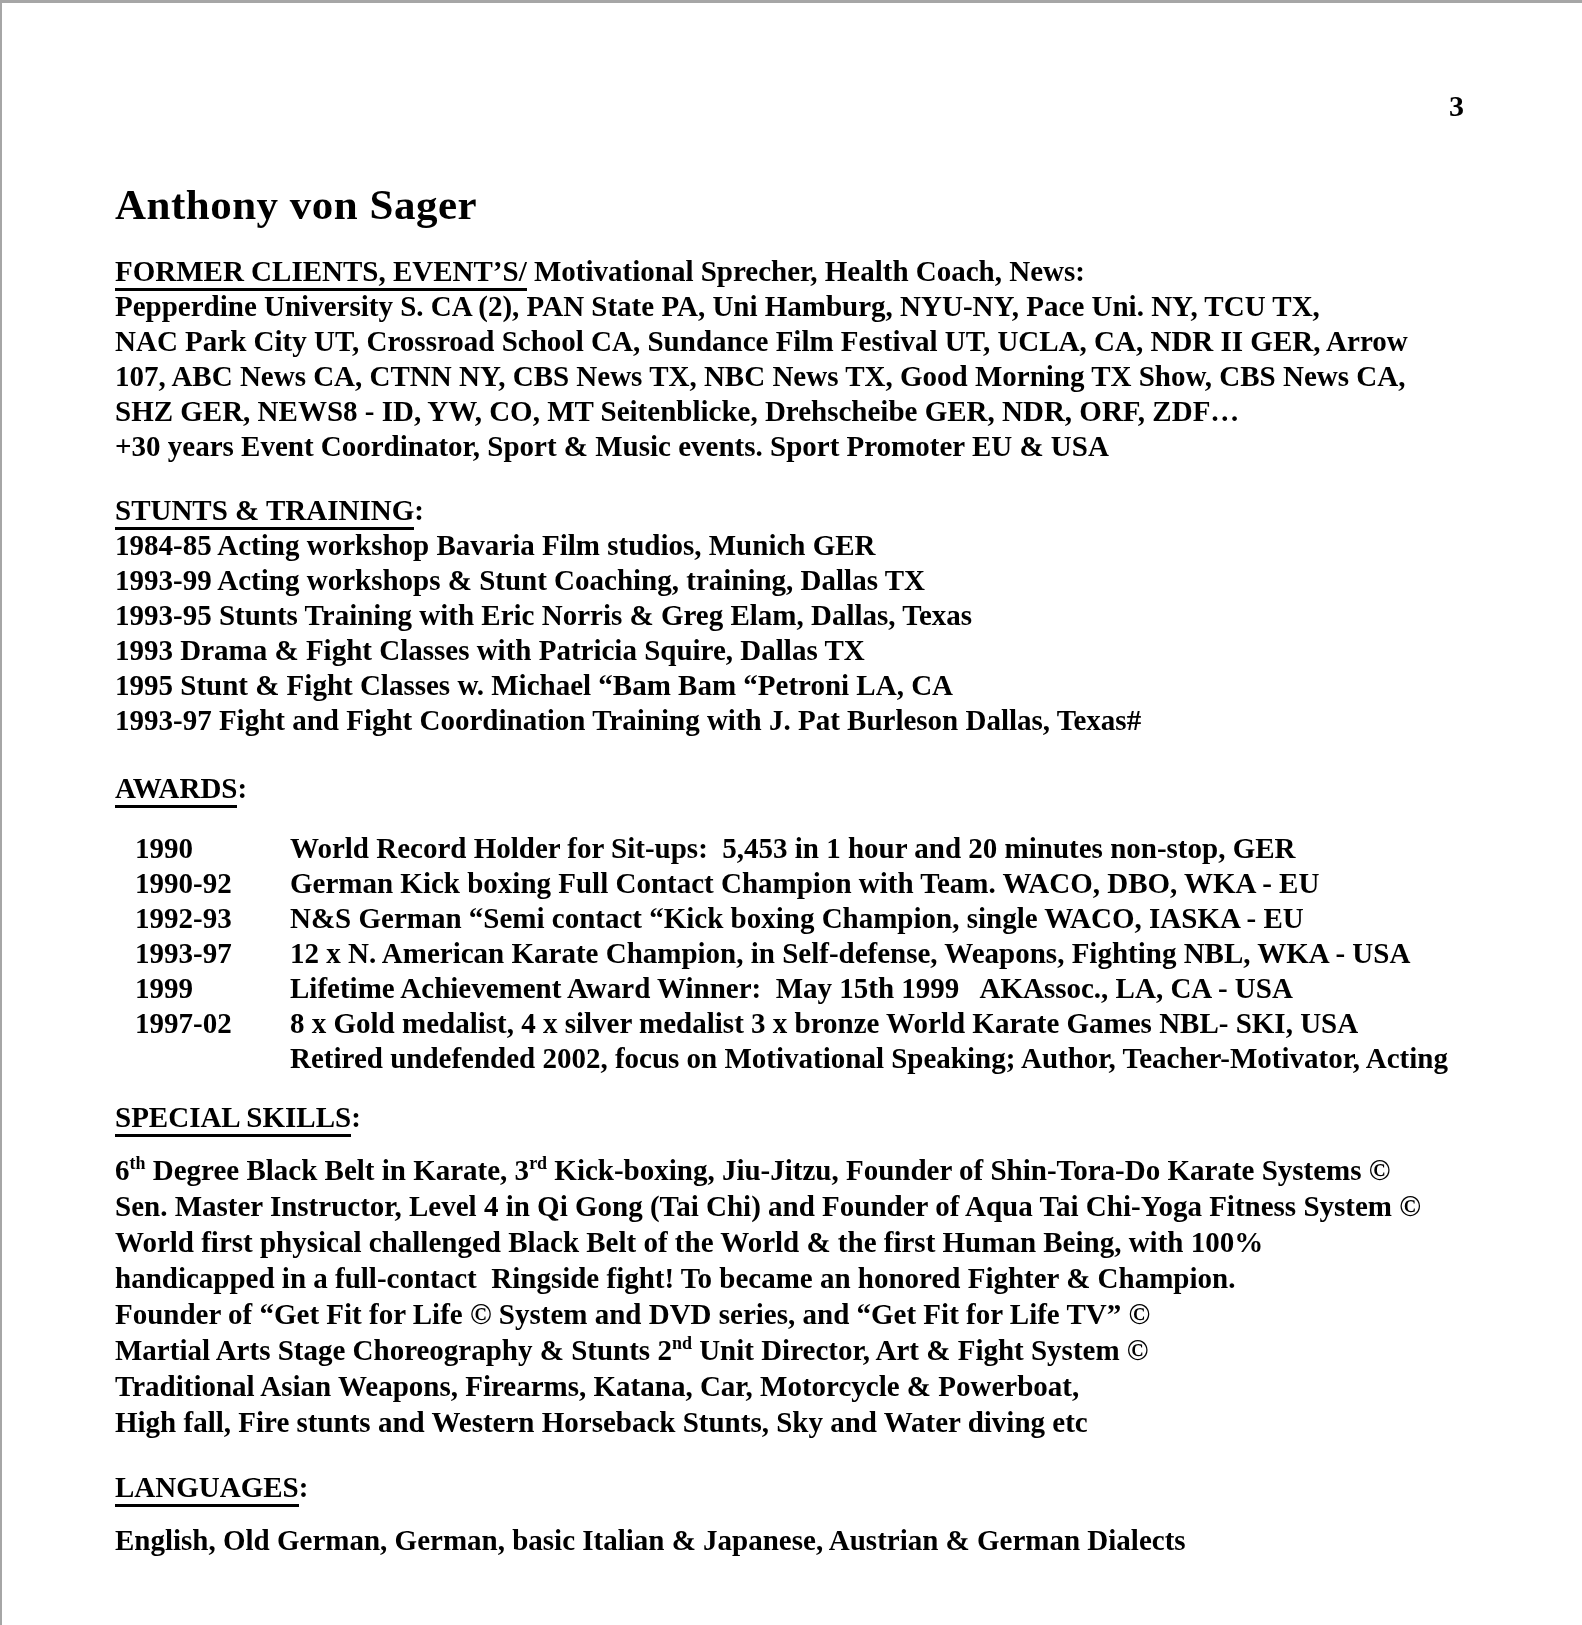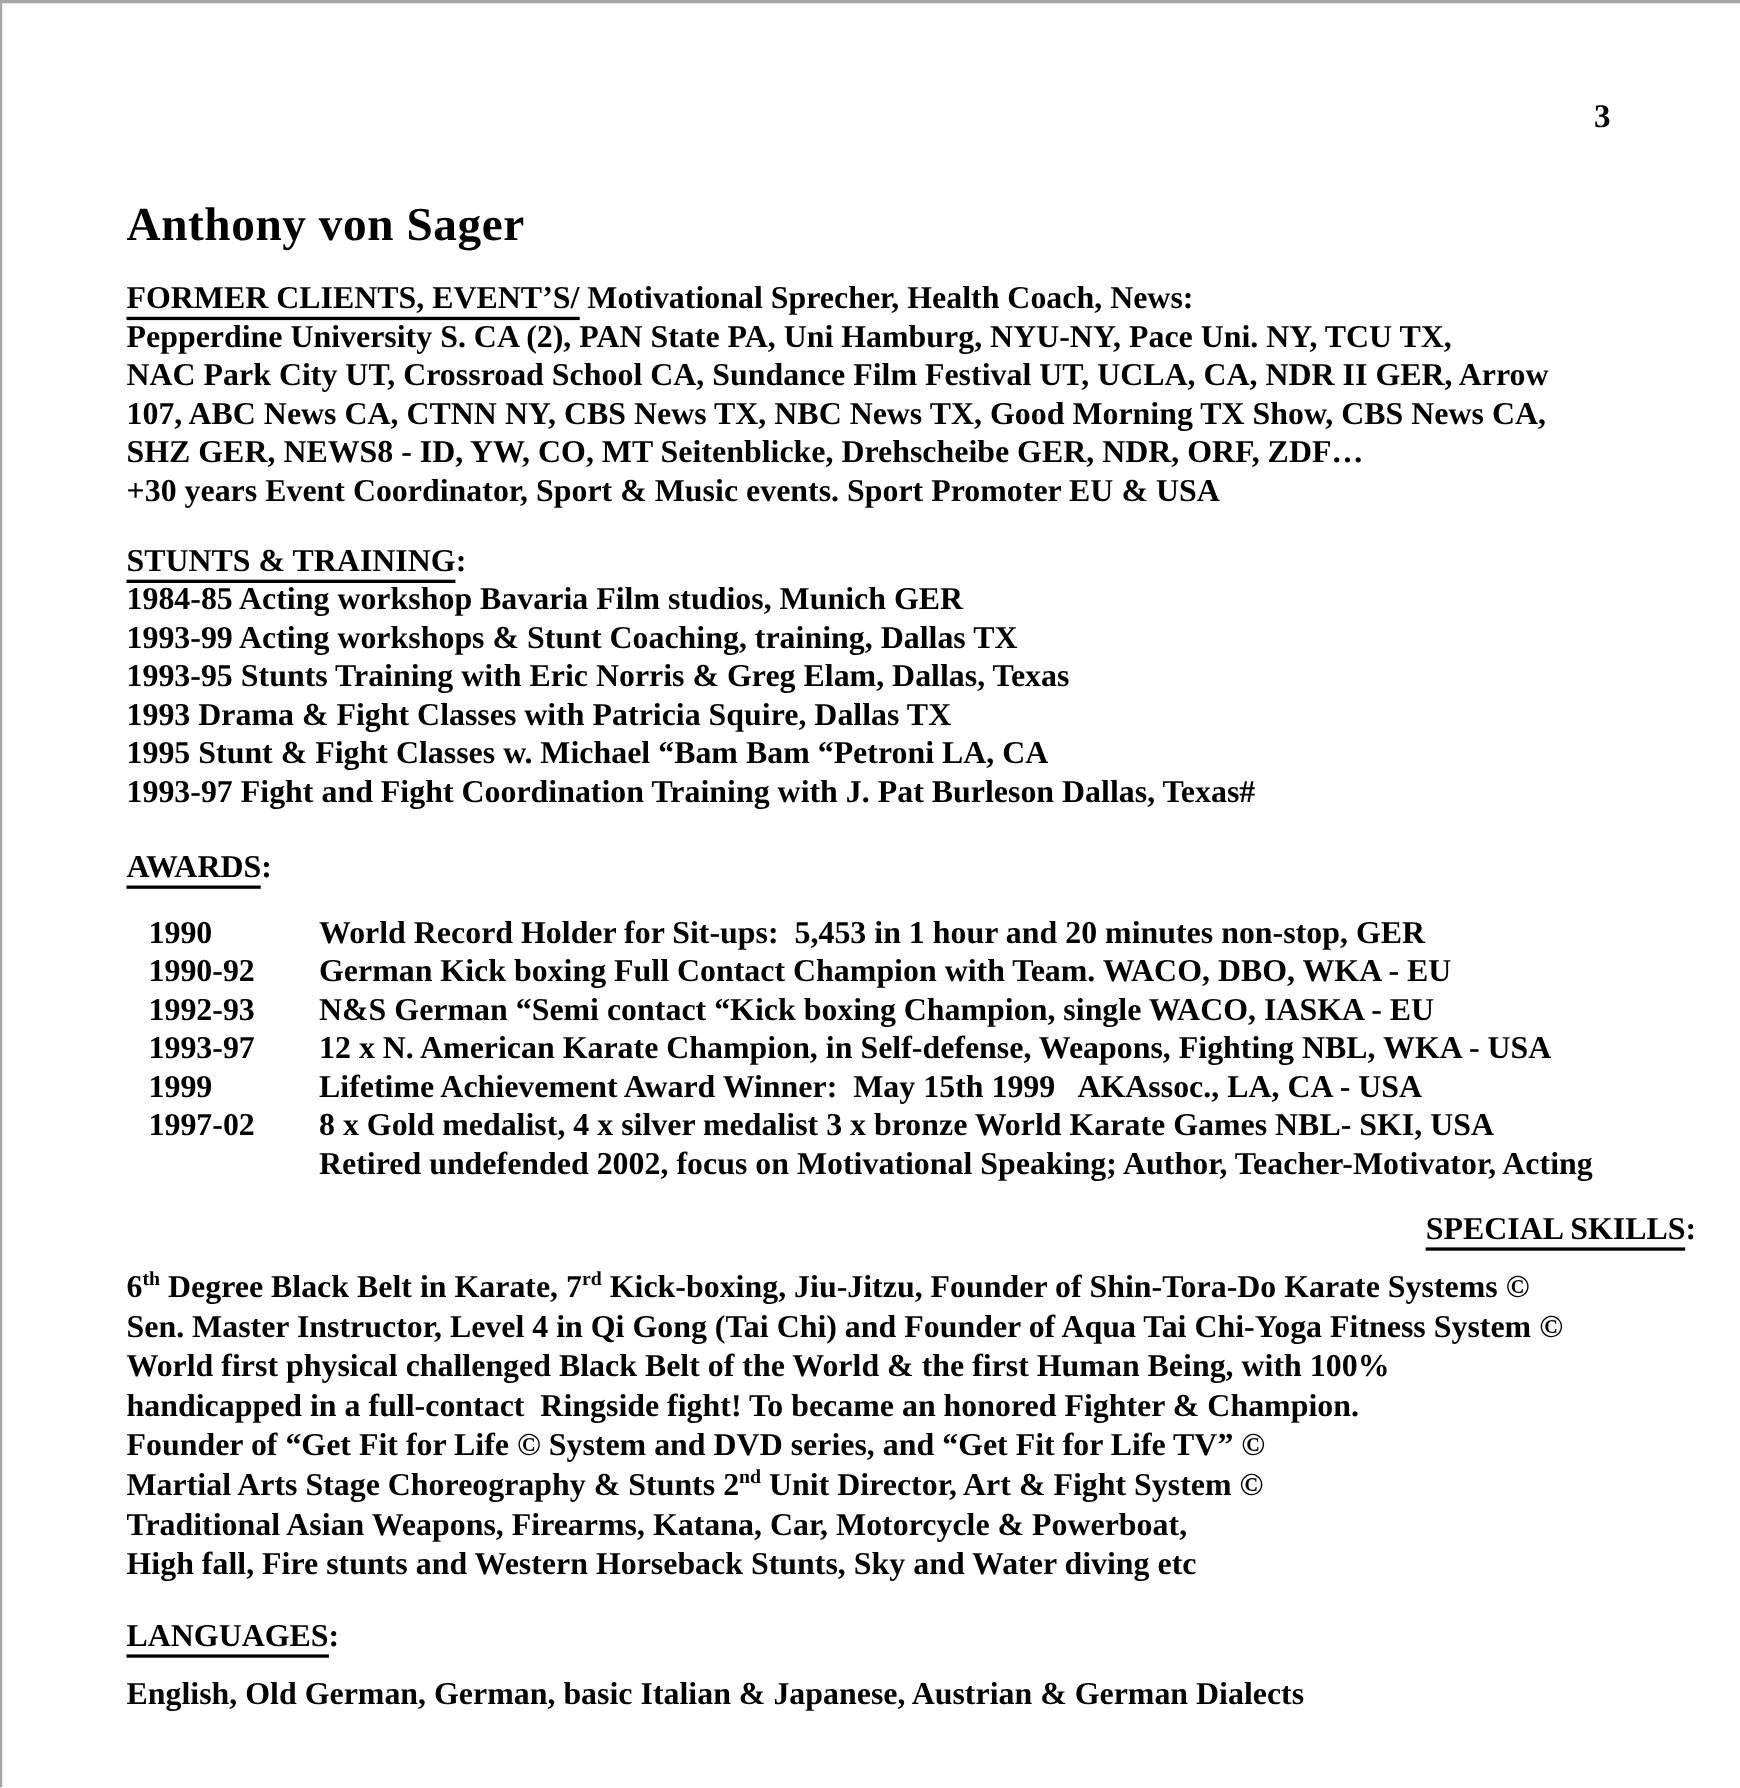--- a/index.html
+++ b/index.html
@@ -44,21 +44,21 @@
     white-space: pre-wrap;
   }
   .heading .u {
     border-bottom: 3px solid #000;
     padding-bottom: 1px;
   }
   section { margin: 0; }
   .sec-clients .heading   { margin-top: 25px; }
   .sec-stunts .heading    { margin-top: 29px; }
   .sec-awards .heading    { margin-top: 33px; }
-  .sec-skills .heading    { margin-top: 24px; text-align: right; }
+  .sec-skills .heading    { margin-top: 24px; }
   .sec-languages .heading { margin-top: 30px; }
 
   .awards-rows { margin-top: 25px; margin-left: 20px; }
   .award-row {
     display: flex;
     font-size: 29px;
     line-height: 35px;
   }
   .award-year {
     flex: 0 0 155px;
@@ -152,21 +152,21 @@
             <span class="award-year"></span>
             <span class="award-text">Retired undefended 2002, focus on Motivational Speaking; Author, Teacher-Motivator, Acting</span>
           </div>
         </div>
     </section>
 
     <section class="sec-skills">
       <div class="line heading"><span class="u">SPECIAL SKILLS</span><span>:</span></div>
       <div class="skills-lines">
 
-      <div class="line"><span>6</span><sup>th</sup><span> Degree Black Belt in Karate, 7</span><sup>rd</sup><span> Kick-boxing, Jiu-Jitzu, Founder of Shin-Tora-Do Karate Systems ©</span></div>
+      <div class="line"><span>6</span><sup>th</sup><span> Degree Black Belt in Karate, 3</span><sup>rd</sup><span> Kick-boxing, Jiu-Jitzu, Founder of Shin-Tora-Do Karate Systems ©</span></div>
           <div class="line"><span>Sen. Master Instructor, Level 4 in Qi Gong (Tai Chi) and Founder of Aqua Tai Chi-Yoga Fitness System ©</span></div>
           <div class="line"><span>World first physical challenged Black Belt of the World &amp; the first Human Being, with 100%</span></div>
           <div class="line"><span>handicapped in a full-contact  Ringside fight! To became an honored Fighter &amp; Champion.</span></div>
           <div class="line"><span>Founder of “Get Fit for Life © System and DVD series, and “Get Fit for Life TV” ©</span></div>
           <div class="line"><span>Martial Arts Stage Choreography &amp; Stunts 2</span><sup>nd</sup><span> Unit Director, Art &amp; Fight System ©</span></div>
           <div class="line"><span>Traditional Asian Weapons, Firearms, Katana, Car, Motorcycle &amp; Powerboat,</span></div>
           <div class="line"><span>High fall, Fire stunts and Western Horseback Stunts, Sky and Water diving etc</span></div>
         </div>
     </section>
 

